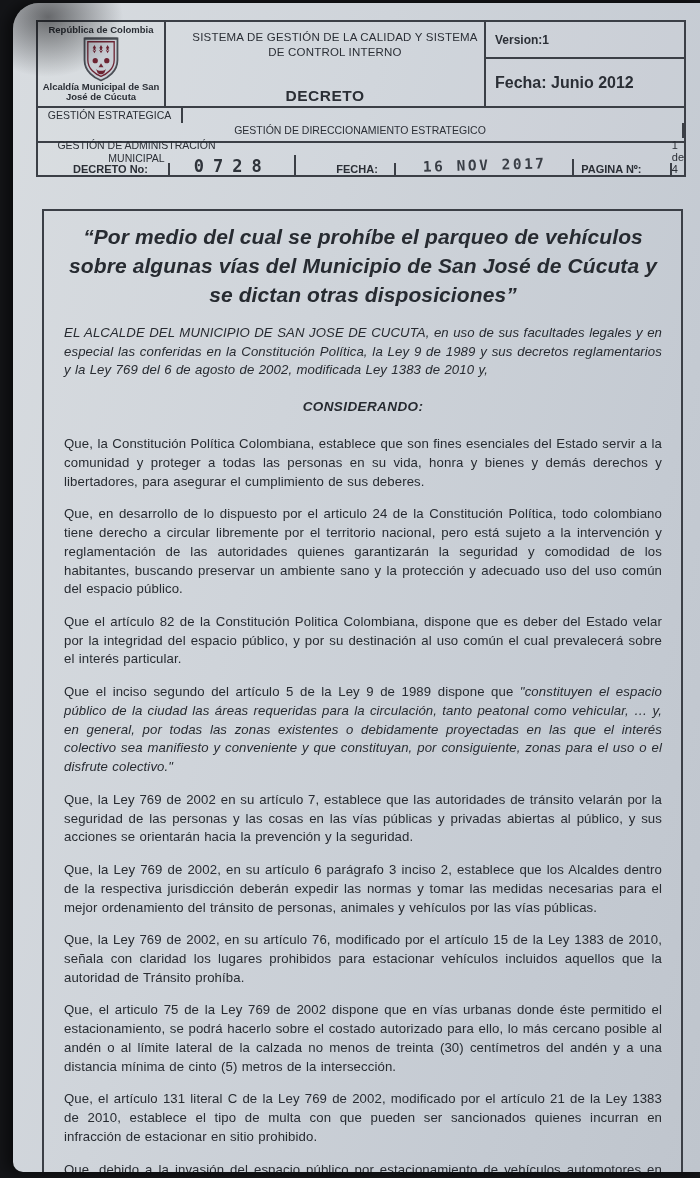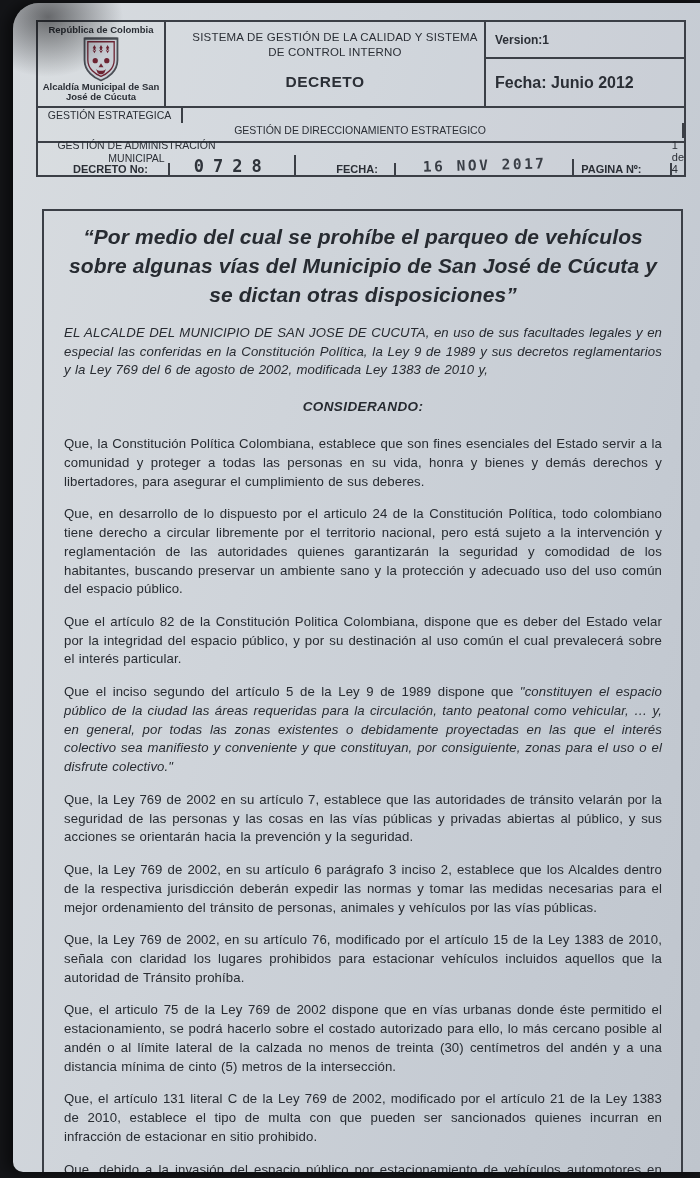--- a/index.html
+++ b/index.html
@@ -28,21 +28,21 @@
     border:2px solid #3b3f46;color:#2b2f36;background:rgba(255,255,255,.06);
   }
   .hrow{display:flex;box-sizing:border-box;}
   .cell{box-sizing:border-box;border-right:2px solid #3b3f46;}
   .cell:last-child{border-right:none;}
   .row1{height:86px;border-bottom:2px solid #3b3f46;}
   .logo-cell{width:128px;display:flex;flex-direction:column;align-items:center;justify-content:space-between;padding:3px 2px;}
   .logo-top,.logo-bot{font-size:9.5px;font-weight:bold;text-align:center;line-height:1.12;}
   .title-cell{flex:1;display:flex;flex-direction:column;align-items:center;text-align:center;}
   .sys-title{font-size:11.5px;line-height:1.3;margin-top:8px;letter-spacing:.2px;margin-left:20px;}
-  .doc-type{font-size:15.5px;font-weight:bold;margin-top:13px;letter-spacing:.5px;}
+  .doc-type{font-size:15.5px;font-weight:bold;margin-top:27px;letter-spacing:.5px;}
   .vf-cell{width:198px;display:flex;flex-direction:column;padding:0;}
   .vf-top{height:37px;border-bottom:2px solid #3b3f46;display:flex;align-items:center;padding-left:9px;font-weight:bold;font-size:12px;box-sizing:border-box;text-align:center;}
   .vf-bot{flex:1;display:flex;align-items:center;padding-left:9px;font-weight:bold;font-size:16px;}
   .row2{height:35px;border-bottom:2px solid #3b3f46;flex-direction:column;}
   .row2 .cell{display:flex;align-items:center;justify-content:center;text-align:center;font-size:10.5px;line-height:1.25;padding:1px 4px;}
   .c-a{width:145px;} .c-b{flex:1;} .c-c{width:197px;}
   .row3{height:19px;border-bottom:2px solid #3b3f46;background:#b2b7bf;}
   .row3 .cell{display:flex;align-items:center;justify-content:center;font-size:11px;font-weight:bold;}
   .row4{height:32px;align-items:flex-end;padding-left:28px;}
   .row4 .cell{display:flex;align-items:center;font-size:11px;}

